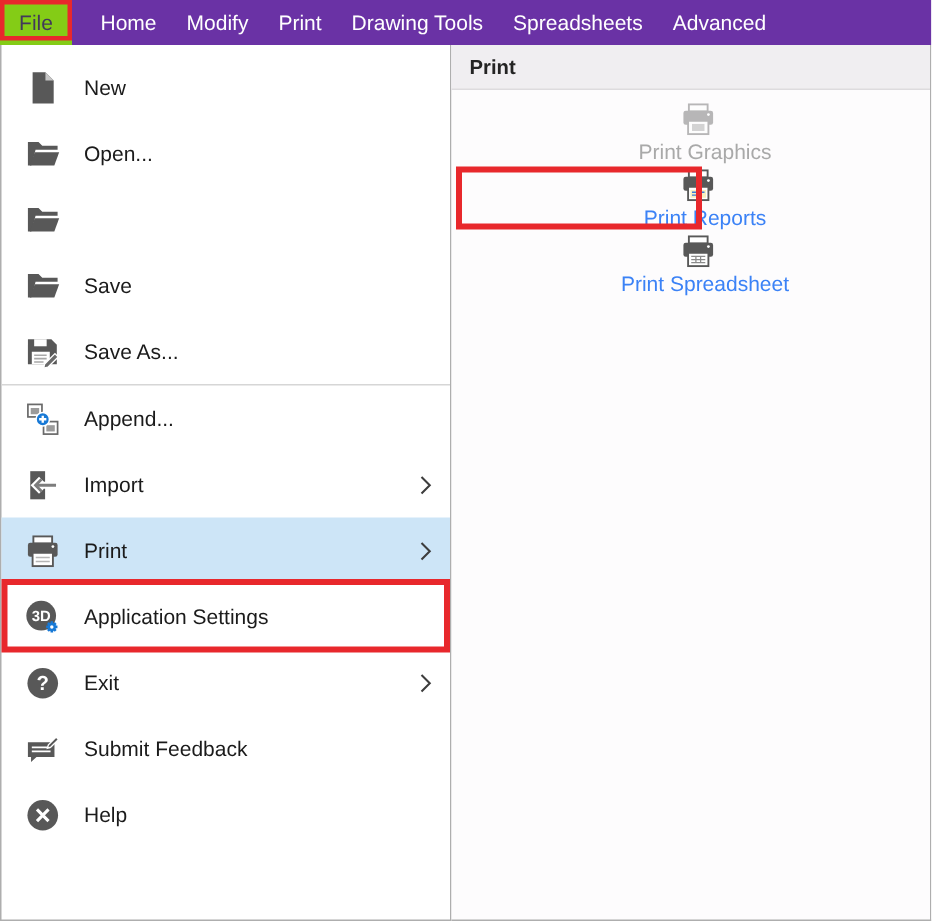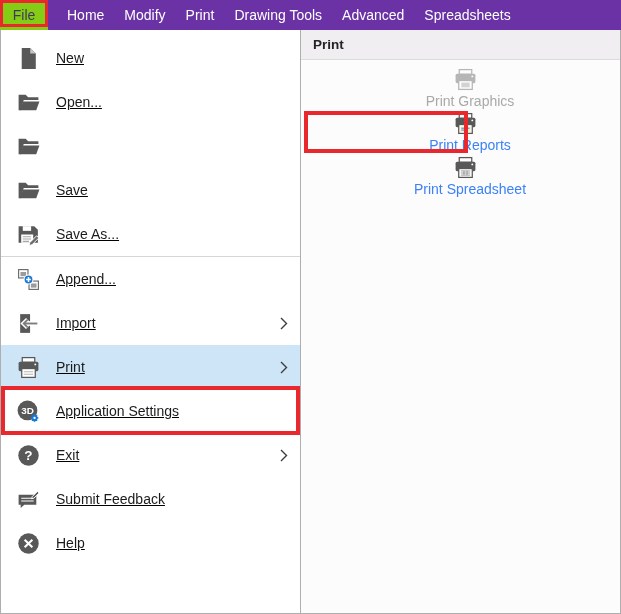--- a/index.html
+++ b/index.html
@@ -11,21 +11,21 @@
   .menubar { position:absolute; left:0; top:0; width:621px; height:30px;
              background:#6a32a5; display:flex; align-items:stretch; }
   .mb-item { color:#fff; font-size:14px; line-height:30px; padding:0 10px; cursor:default; white-space:nowrap; }
   .mb-item.active { background:#84cc16; color:#42395a; width:48px; padding:0; text-align:center; margin-right:9px; }
   .mb-item.disabled { color:rgba(255,255,255,0.42);margin-top:29px; }
 
   
   .dropdown { position:absolute; left:0; top:30px; width:301px; height:584px;
               background:#fff; border-left:1px solid #aeaeae; border-right:1px solid #aeaeae;
               border-bottom:1px solid #aeaeae; padding-top:6px; }
-  .row { height:44px; display:flex; align-items:center; padding:0 12px 0 14px; position:relative;text-decoration:underline; }
+  .row { height:44px; display:flex; align-items:center; padding:0 12px 0 14px; position:relative; }
   .row.highlight { background:#cde5f7; }
   .icon { width:27px; height:27px; flex:0 0 27px; margin-right:14px; display:flex; align-items:center; justify-content:center; }
   .icon svg { display:block; }
   .lbl { font-size:14px; color:#1b1b1b; }
   .chev { margin-left:auto; display:flex; align-items:center; }
   .sep { height:1px; background:#d6d6d6; margin:0; }
 
   
   .submenu { position:absolute; left:301px; top:30px; width:320px; height:584px;
              background:#fdfcfd; border-right:1px solid #aeaeae; border-bottom:1px solid #aeaeae; }
@@ -49,22 +49,22 @@
 <body>
 
 <div class="screen">
 
   <div class="menubar">
     <div class="mb-item active">File</div>
     <div class="mb-item">Home</div>
     <div class="mb-item">Modify</div>
     <div class="mb-item">Print</div>
     <div class="mb-item">Drawing Tools</div>
+    <div class="mb-item">Spreadsheets</div>
     <div class="mb-item">Advanced</div>
-    <div class="mb-item">Spreadsheets</div>
     <div class="mb-item disabled">Results</div>
   </div>
 
   <div class="dropdown">
 
     <div class="row">
       <span class="icon">
         <svg viewBox="0 0 24 24" width="25" height="25">
           <path d="M5.5 2h8.2L19 7.3V22H5.5z" fill="#585858"></path>
           <path d="M13.7 2l5.3 5.3h-5.3z" fill="#c6c6c6"></path>

